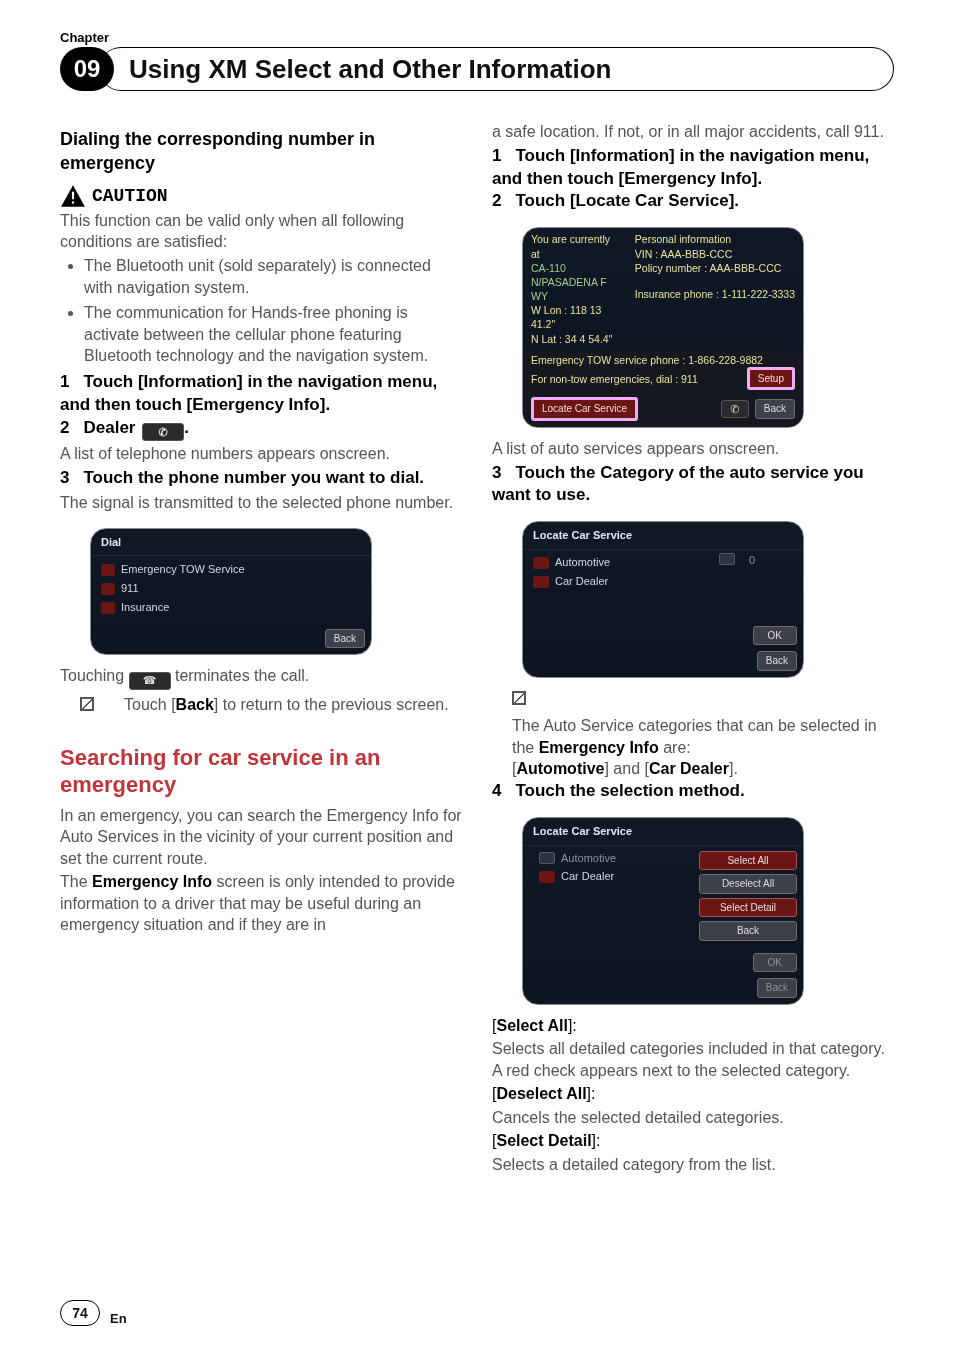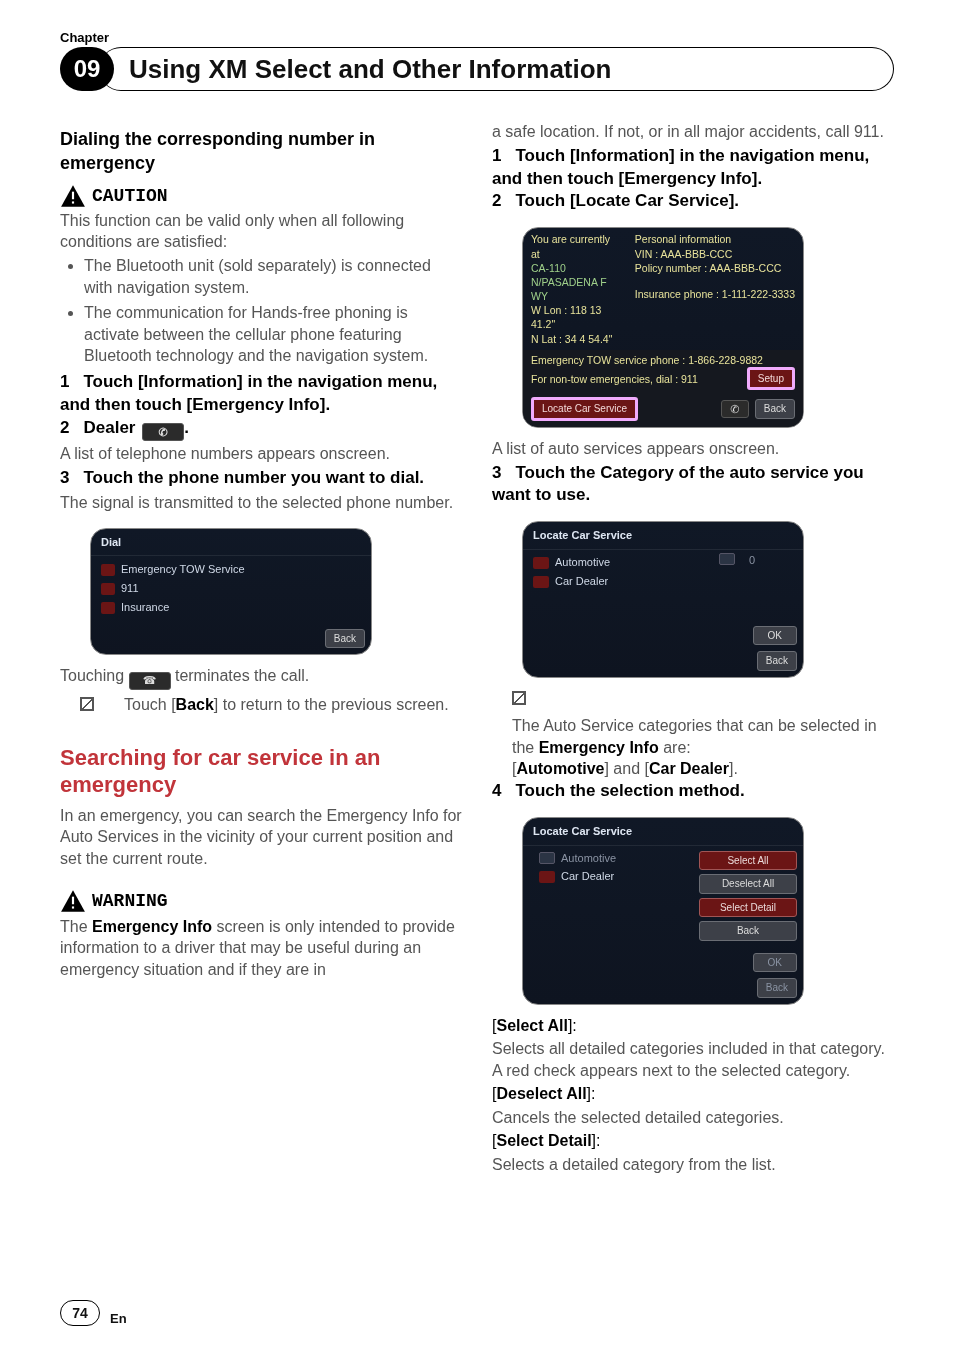--- a/index.html
+++ b/index.html
@@ -258,30 +258,20 @@
       <div class="note-box" style="padding-left:20px;gap:30px;">
         <span class="note-marker"></span>
         <span>
           <span>Touch [</span><b style="color:#000">Back</b><span>] to return to the previous screen.</span>
         </span>
       </div>
 
       <div class="h2">Searching for car service in an emergency</div>
       <p style="margin-top:6px;">In an emergency, you can search the Emergency Info for Auto Services in the vicinity of your current position and set the current route.</p>
 
-      <div class="warning-row" style="margin-top:20px;">
-        <span class="warn-tri">
-          <svg viewBox="0 0 24 22" width="26" height="24">
-              <polygon points="12,1 23,21 1,21" fill="#000"></polygon>
-              <rect x="11" y="7" width="2" height="7" fill="#fff"></rect>
-              <rect x="11" y="16" width="2" height="2" fill="#fff"></rect>
-            </svg>
-        </span>
-        <span class="warning-label">WARNING</span>
-      </div>
       <p>
         <span>The </span><b style="color:#000">Emergency Info</b><span> screen is only intended to provide information to a driver that may be useful during an emergency situation and if they are in</span>
       </p>
     </div>
 
     <div class="col">
       <p>a safe location. If not, or in all major accidents, call 911.</p>
 
       <div class="step">
         <span class="num">1</span><span>Touch [Information] in the navigation menu, and then touch [Emergency Info].</span>

